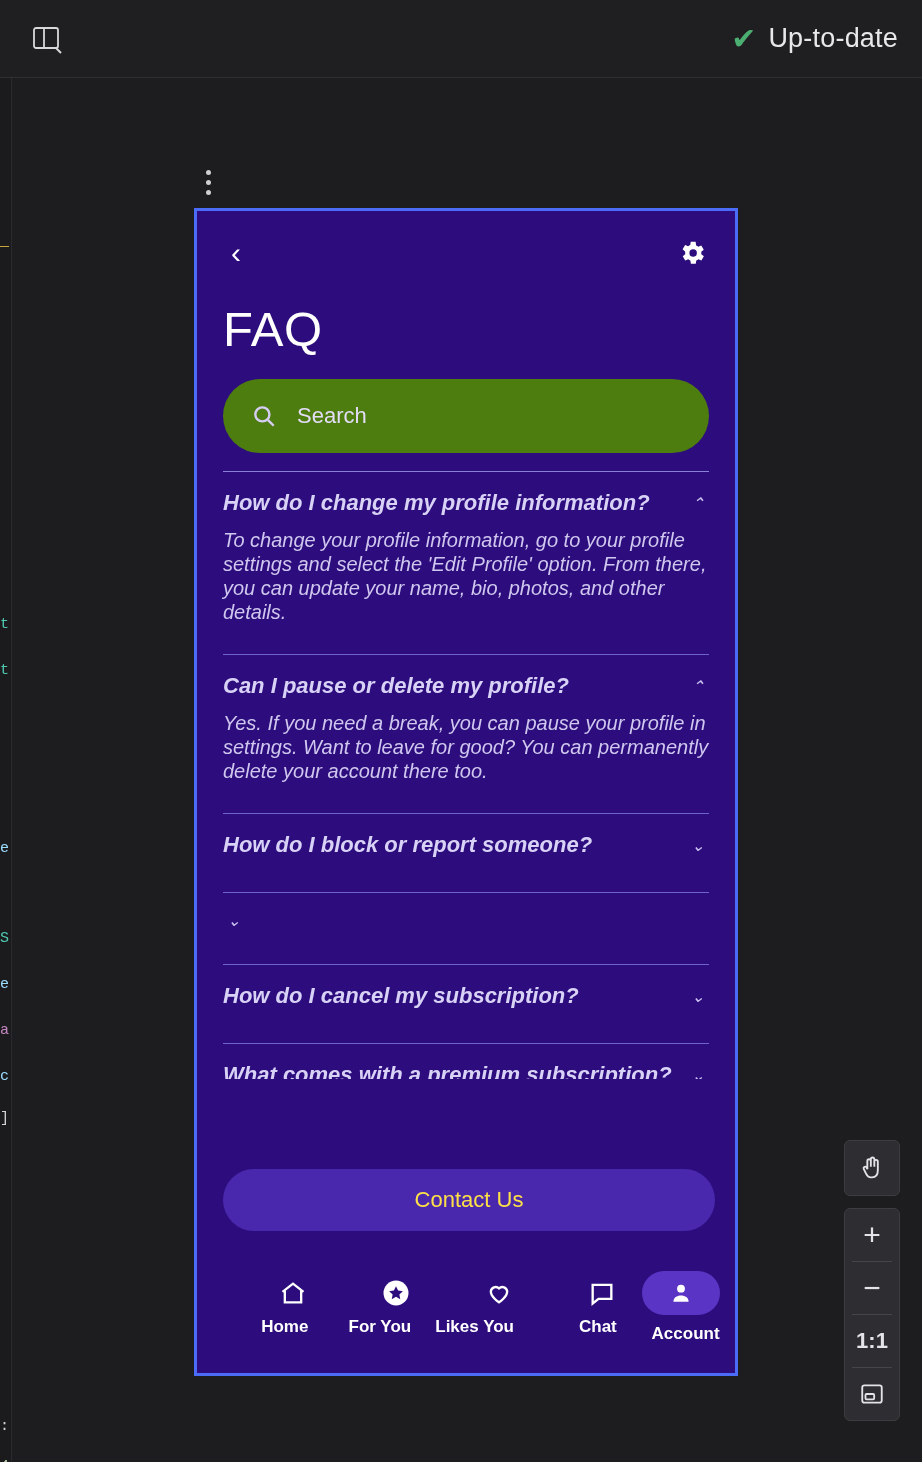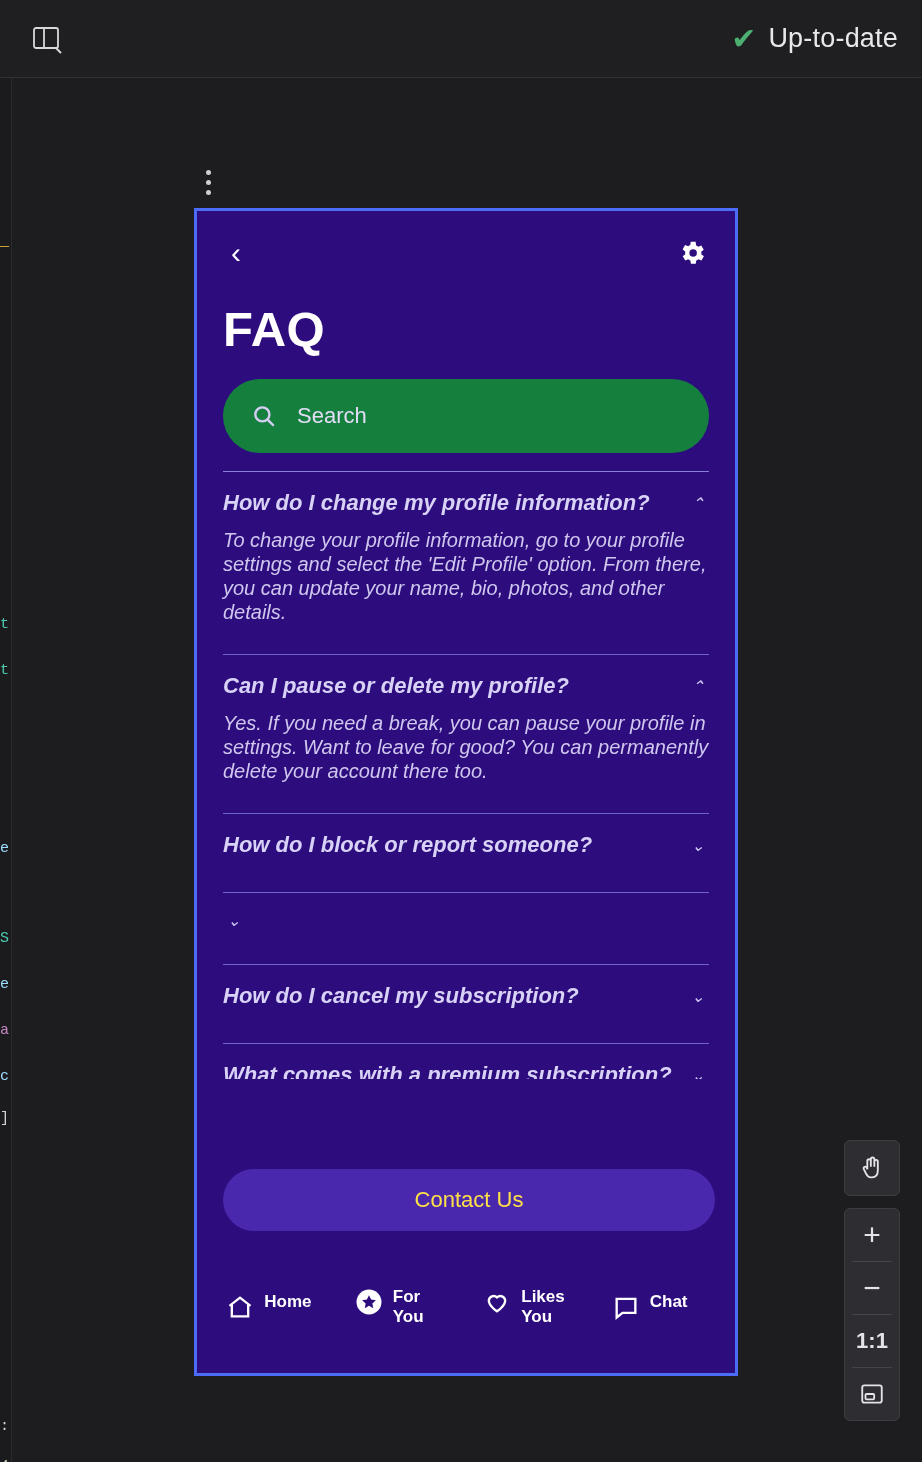--- a/index.html
+++ b/index.html
@@ -58,27 +58,27 @@
 
   .app-top {
     position: relative; height: 84px;
     display: flex; align-items: center; justify-content: space-between;
     padding: 0 28px 0 24px;
   }
   .back-arrow { color: #fff; font-size: 30px; line-height: 1; font-weight: 400; padding: 4px 10px; }
   .gear { width: 30px; height: 30px; color: #fff; }
 
   .faq-title {
-    color: #ffffff; font-size: 49px; font-weight: 700;
+    color: #ffffff; font-size: 49px; font-weight: 400;
     padding: 6px 8px 0 26px; letter-spacing: .5px;
   }
 
   .search-box {
     margin: 22px 26px 0 26px; height: 74px; border-radius: 40px;
-    background: #15803d; display: flex; align-items: center; gap: 20px;
+    background: #4d7c0f; display: flex; align-items: center; gap: 20px;
     padding: 0 28px;
   }
   .search-icon { width: 26px; height: 26px; color: #d6cdf5; }
   .search-ph { color: #e3ddf8; font-size: 22px; }
 
   .faq-list { margin: 18px 26px 0 26px; font-style: italic; }
   .faq-item { border-top: 1px solid #6e63c9; }
   .faq-item:first-child { border-top-color: #8a81d8; }
   .faq-q {
     display: flex; align-items: center; justify-content: space-between;
@@ -102,21 +102,21 @@
   .fade {
     position: absolute; left: 0; right: 0; bottom: 210px; height: 30px;
     background: linear-gradient(to bottom, rgba(45,13,125,0), #2d0d7d);
   }
 
   .tabbar {
     position: absolute; left: 0; bottom: 0; width: 100%; height: 118px;
     display: flex; align-items: center; justify-content: space-around;
     padding: 0 12px 14px 12px;
   }
-  .tab { display: flex; flex-direction: row; align-items: flex-start; gap: 9px; width: 96px; }
+  .tab { display: flex; flex-direction: column; align-items: flex-end; gap: 9px; width: 96px; }
   .tab-icon { width: 30px; height: 30px; color: #ffffff; display: flex; align-items: center; justify-content: center; }
   .tab-label { color: #ffffff; font-size: 17px; font-weight: bold; }
   .tab-active-pill {
     width: 78px; height: 44px; border-radius: 24px; background: #5a34c4;
     display: flex; align-items: center; justify-content: center;
   }
 
   
   .tool-hand {
     position: absolute; right: 22px; top: 1140px; width: 56px; height: 56px;
@@ -272,20 +272,31 @@
           <span class="tab-label">Likes You</span>
         </div>
         <div class="tab">
           <span class="tab-icon">
             <svg viewBox="0 0 24 24" width="28" height="28" fill="none" stroke="currentColor" stroke-width="2">
               <path d="M4 5h16v12H9l-5 4z"></path>
             </svg>
           </span>
           <span class="tab-label">Chat</span>
         </div>
+        <div class="tab">
+          <div class="tab-active-pill">
+            <span class="tab-icon">
+              <svg viewBox="0 0 24 24" width="26" height="26" fill="currentColor">
+                <circle cx="12" cy="8" r="3.6"></circle>
+                <path d="M5 20c0-3.6 3.1-5.6 7-5.6s7 2 7 5.6z"></path>
+              </svg>
+            </span>
+          </div>
+          <span class="tab-label">Account</span>
+        </div>
       </div>
   </div>
 </div>
 
 <div class="tool-hand">
   <svg viewBox="0 0 24 24" width="28" height="28" fill="none" stroke="currentColor" stroke-width="1.6">
     <path d="M8 13V6a1.5 1.5 0 0 1 3 0v5V4.5a1.5 1.5 0 0 1 3 0V11V6.5a1.5 1.5 0 0 1 3 0V14c0 4-2 6-5 6h-1c-2 0-3-1-4-3l-2-4a1.4 1.4 0 0 1 2.2-1.7L8 13z"></path>
   </svg>
 </div>
 

